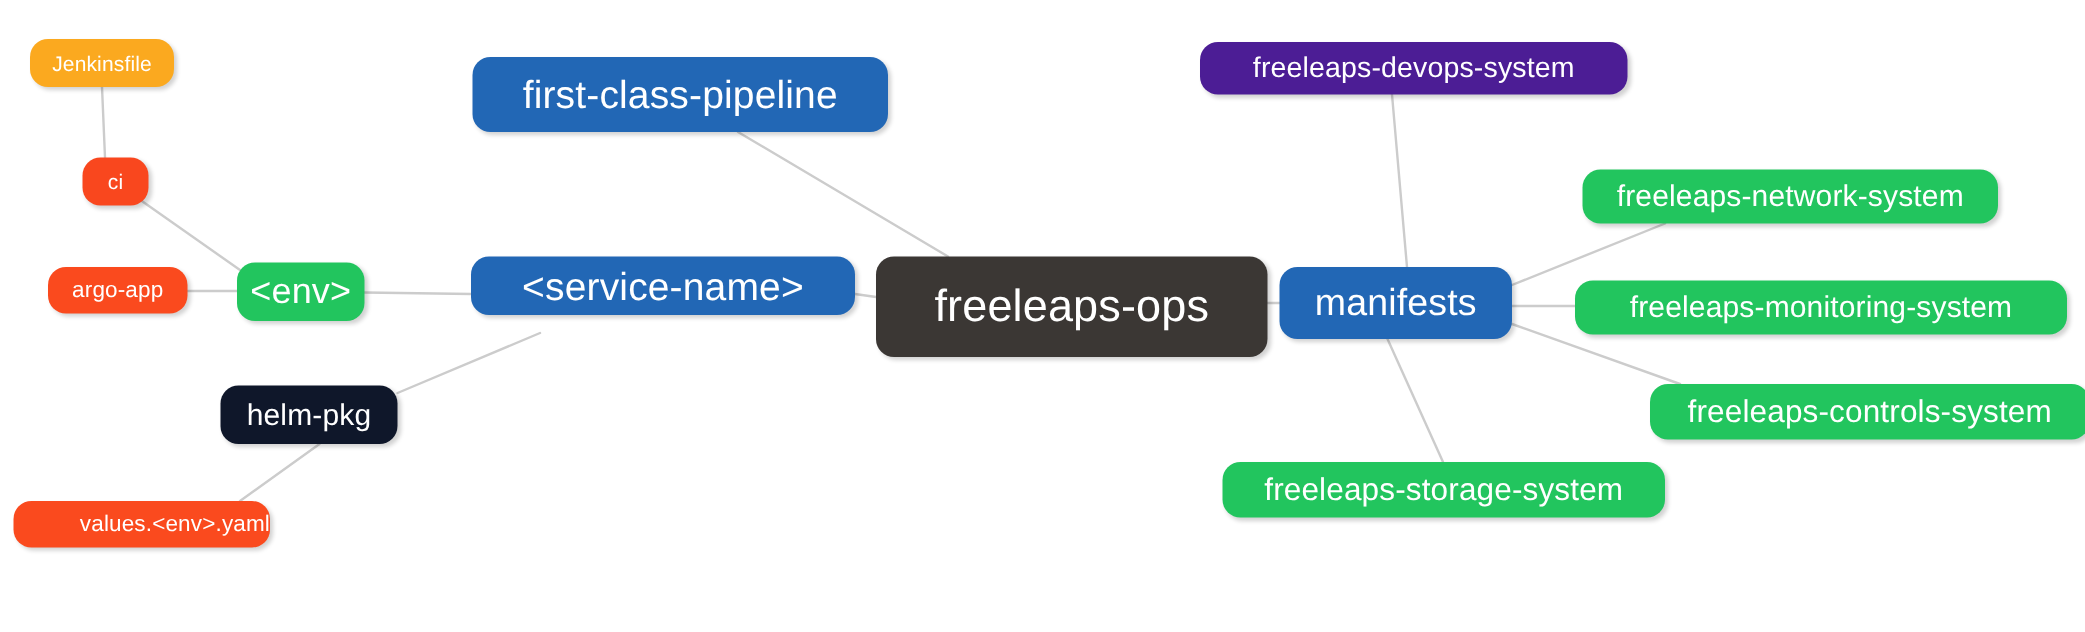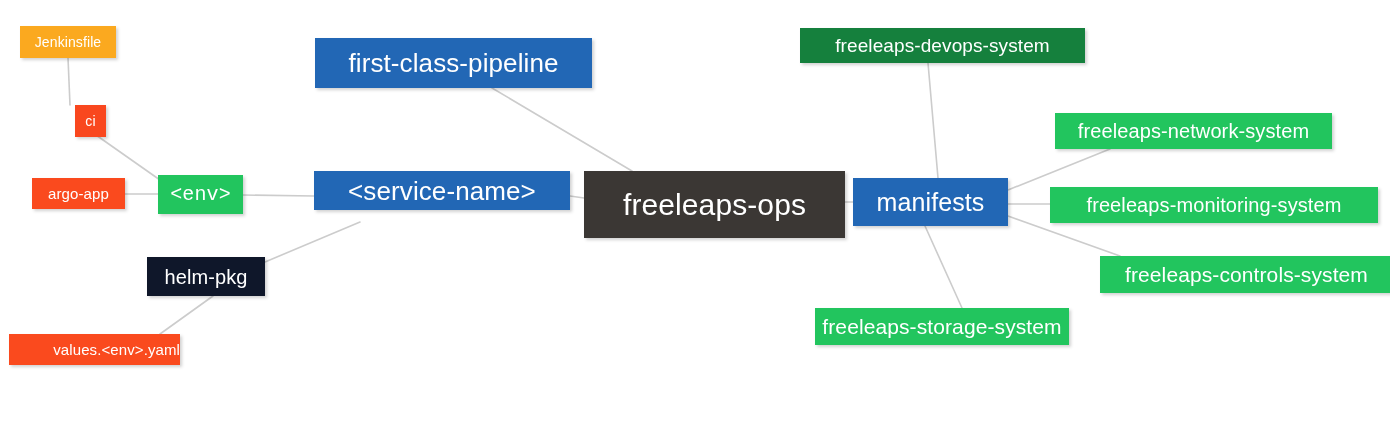--- a/index.html
+++ b/index.html
@@ -22,21 +22,21 @@
     width: 1390px;
     height: 421px;
     pointer-events: none;
   }
   .node {
     position: absolute;
     box-sizing: border-box;
     display: flex;
     align-items: center;
     justify-content: center;
-    border-radius: 0;
+    border-radius: 12px;
     color: #ffffff;
     white-space: nowrap;
     box-shadow: 2px 2px 3px rgba(0,0,0,0.18);
     letter-spacing: 0.1px;
   }
   .node-label {
     display: block;
     line-height: 1;
   }
 </style>
@@ -57,56 +57,56 @@
       <line x1="928" y1="63" x2="938" y2="178" stroke="#cccccc" stroke-width="1.6" stroke-linecap="round"></line>
       <line x1="1008" y1="190" x2="1110" y2="149" stroke="#cccccc" stroke-width="1.6" stroke-linecap="round"></line>
       <line x1="1008" y1="204" x2="1050" y2="204" stroke="#cccccc" stroke-width="1.6" stroke-linecap="round"></line>
       <line x1="1008" y1="216" x2="1120" y2="256" stroke="#cccccc" stroke-width="1.6" stroke-linecap="round"></line>
       <line x1="925" y1="226" x2="962" y2="308" stroke="#cccccc" stroke-width="1.6" stroke-linecap="round"></line>
     </svg>
   <div id="node-layer">
       <div class="node" style="left: 20px; top: 26px; width: 96px; height: 32px; background: rgb(251, 169, 31); font-size: 14px;">
         <span class="node-label">Jenkinsfile</span>
       </div>
-      <div class="node" style="left: 55px; top: 105px; width: 31px; height: 32px; background: rgb(249, 71, 30); font-size: 14px; margin-left: 20px;">
+      <div class="node" style="left: 55px; top: 105px; width: 44px; height: 32px; background: rgb(249, 71, 30); font-size: 14px;">
         <span class="node-label">ci</span>
       </div>
       <div class="node" style="left: 32px; top: 178px; width: 93px; height: 31px; background: rgb(250, 74, 30); font-size: 15px; text-align: right;">
         <span class="node-label">argo-app</span>
       </div>
-      <div class="node" style="left: 158px; top: 175px; width: 85px; height: 39px; background: rgb(34, 197, 94); font-size: 20px; font-family: Liberation Mono, monospace;">
+      <div class="node" style="left: 158px; top: 175px; width: 85px; height: 39px; background: rgb(34, 197, 94); font-size: 24px;">
         <span class="node-label">&lt;env&gt;</span>
       </div>
       <div class="node" style="left: 147px; top: 257px; width: 118px; height: 39px; background: #0f172a; font-size: 20px;">
         <span class="node-label">helm-pkg</span>
       </div>
       <div class="node" style="left: 9px; top: 334px; width: 171px; height: 31px; background: rgb(250, 74, 30); font-size: 15px; justify-content: flex-end;">
         <span class="node-label">values.&lt;env&gt;.yaml</span>
       </div>
       <div class="node" style="left: 315px; top: 38px; width: 277px; height: 50px; background: rgb(34, 103, 181); font-size: 26px;">
         <span class="node-label">first-class-pipeline</span>
       </div>
       <div class="node" style="left: 314px; top: 171px; width: 256px; height: 39px; background: rgb(34, 103, 181); font-size: 26px;">
         <span class="node-label">&lt;service-name&gt;</span>
       </div>
       <div class="node" style="left: 584px; top: 171px; width: 261px; height: 67px; background: rgb(59, 55, 52); font-size: 30px;">
         <span class="node-label">freeleaps-ops</span>
       </div>
       <div class="node" style="left: 853px; top: 178px; width: 155px; height: 48px; background: rgb(34, 103, 181); font-size: 25px; align-items: center;">
         <span class="node-label">manifests</span>
       </div>
-      <div class="node" style="left: 800px; top: 28px; width: 285px; height: 35px; background: #15803d; font-size: 19px;">
+      <div class="node" style="left: 800px; top: 28px; width: 285px; height: 35px; background: #4c1d95; font-size: 19px;">
         <span class="node-label">freeleaps-devops-system</span>
       </div>
       <div class="node" style="left: 1055px; top: 113px; width: 277px; height: 36px; background: rgb(34, 197, 94); font-size: 20px;">
         <span class="node-label">freeleaps-network-system</span>
       </div>
       <div class="node" style="left: 1050px; top: 187px; width: 328px; height: 36px; background: rgb(34, 197, 94); font-size: 20px;">
         <span class="node-label">freeleaps-monitoring-system</span>
       </div>
       <div class="node" style="left: 1060px; top: 256px; width: 293px; height: 37px; background: rgb(34, 197, 94); font-size: 21px; margin-left: 40px;">
         <span class="node-label">freeleaps-controls-system</span>
       </div>
-      <div class="node" style="left: 815px; top: 308px; width: 254px; height: 37px; background: rgb(34, 197, 94); font-size: 21px;">
+      <div class="node" style="left: 815px; top: 308px; width: 295px; height: 37px; background: rgb(34, 197, 94); font-size: 21px;">
         <span class="node-label">freeleaps-storage-system</span>
       </div>
     </div>
 </div>
 
 </body></html>

